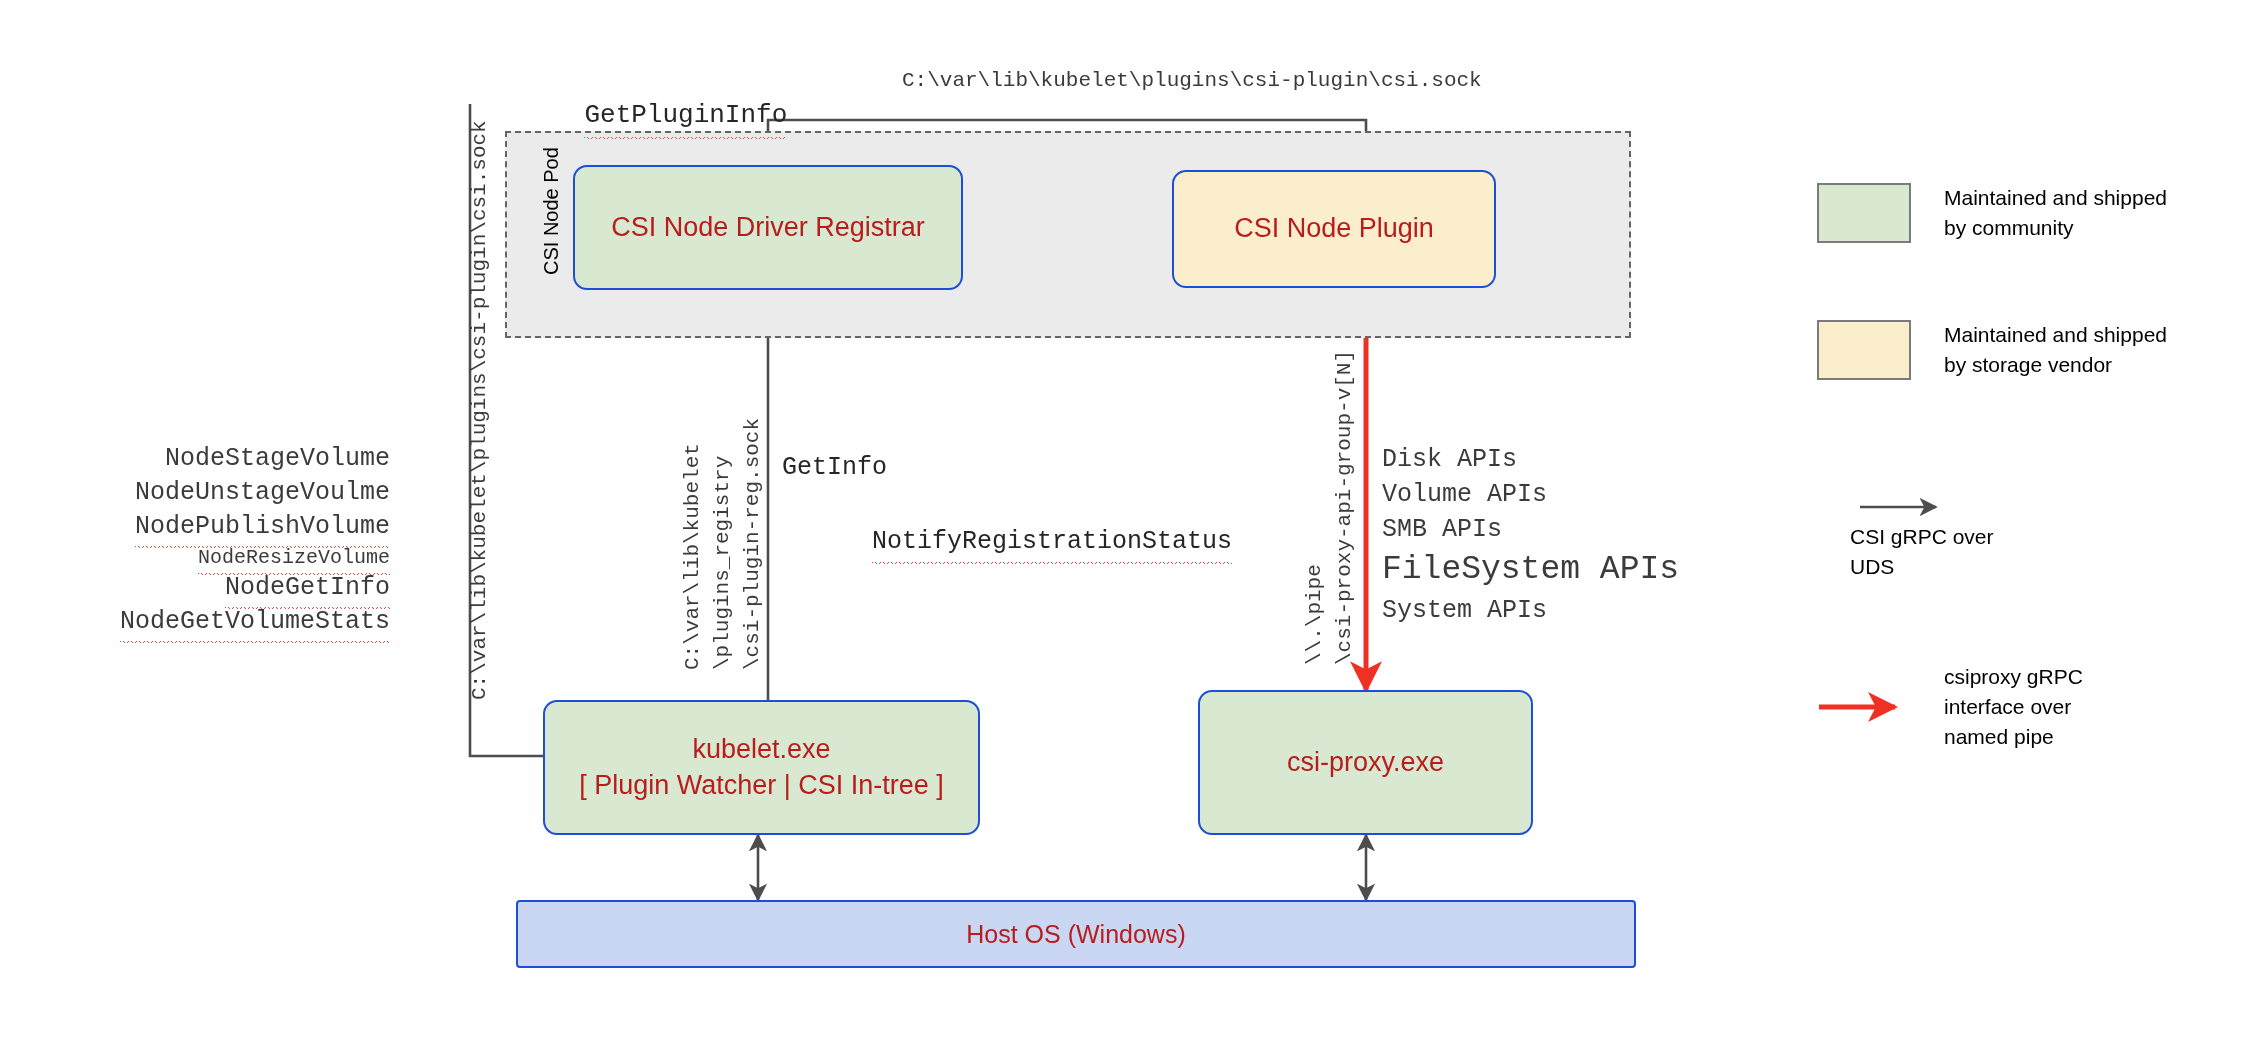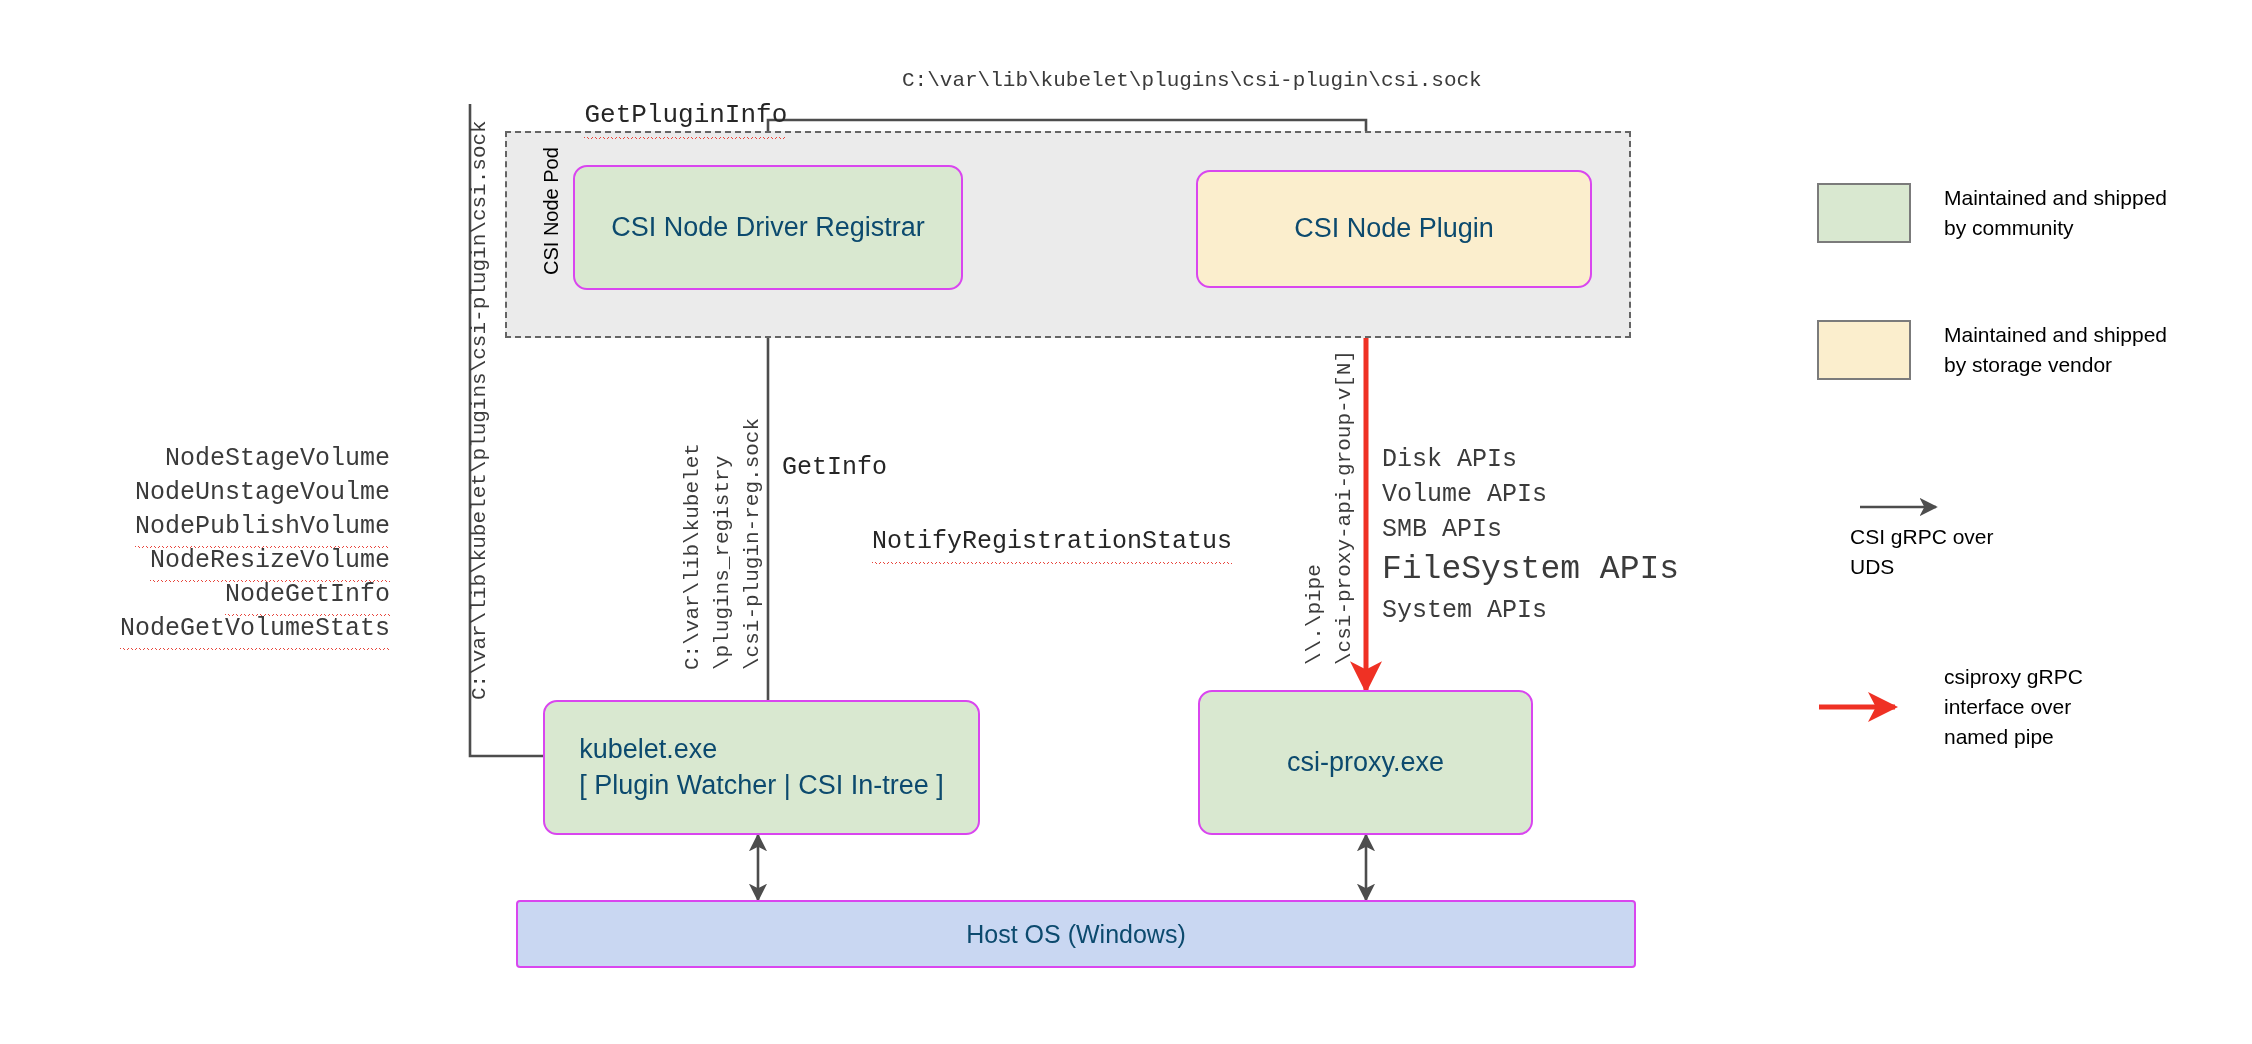--- a/index.html
+++ b/index.html
@@ -24,25 +24,26 @@
     width: 2252px;
     height: 1044px;
     pointer-events: none;
   }
   .node {
     position: absolute;
     box-sizing: border-box;
     display: flex;
     align-items: center;
     justify-content: center;
-    border: 2px solid #d946ef;
+    text-align: center;
+    border: 2px solid #1d4ed8;
     border-radius: 14px;
     font-size: 27px;
     line-height: 1.32;
-    color: #0c4a6e;
+    color: #b91c1c;
     white-space: pre-line;
   }
   .node.green { background: #d9e8d0; }
   .node.yellow { background: #fbeecd; }
   .node.blue  { background: #c9d7f2; border-radius: 4px; }
 
   .pod-box {
     position: absolute;
     box-sizing: border-box;
     background: #ebebeb;
@@ -163,21 +164,21 @@
     <g>
       <path d="M 1366 835 L 1366 900" fill="none" stroke="#4d4d4d" stroke-width="2.6" marker-start="url(#arrow-gray)" marker-end="url(#arrow-gray-end)"></path>
     </g>
   </svg>
 
   <div class="pod-box" style="left:505px; top:131px; width:1126px; height:207px;"></div>
   <div class="pod-label" style="left:540px; top:275px;">CSI Node Pod</div>
 
   <div class="node green" style="left:573px; top:165px; width:390px; height:125px;">CSI Node Driver Registrar</div>
 
-  <div class="node yellow" style="left:1172px; top:170px; width:396px; height:118px;margin-left:24px;">CSI Node Plugin</div>
+  <div class="node yellow" style="left:1172px; top:170px; width:324px; height:118px;">CSI Node Plugin</div>
 
   <div class="node green" style="left:543px; top:700px; width:437px; height:135px;">kubelet.exe
 [ Plugin Watcher | CSI In-tree ]</div>
 
   <div class="node green" style="left:1198px; top:690px; width:335px; height:145px;">csi-proxy.exe</div>
 
   <div class="node blue" style="left:516px; top:900px; width:1120px; height:68px; font-size:25px;">Host OS (Windows)</div>
 
   <div class="lbl mono dark" style="left:522px; top:60px; font-size:26px;">
     <span class="sq">GetPluginInfo</span>
@@ -202,21 +203,21 @@
     <div class="mono dark" style="font-size:25px;">GetInfo</div>
     <div class="mono dark" style="font-size:25px; margin-top:2px;">
       <span class="sq">NotifyRegistrationStatus</span>
     </div>
   </div>
 
   <div style="position:absolute; left:100px; top:442px; width:290px; text-align:right;">
       <div class="mono" style="font-size: 25px; line-height: 1.36;"><span>NodeStageVolume</span></div>
       <div class="mono" style="font-size: 25px; line-height: 1.36;"><span>NodeUnstageVoulme</span></div>
       <div class="mono" style="font-size: 25px; line-height: 1.36;"><span class="sq">NodePublishVolume</span></div>
-      <div class="mono" style="font-size: 25px; line-height: 1.36; font-family: Liberation Mono, monospace;"><span class="sq">NodeResizeVolume</span></div>
+      <div class="mono" style="font-size: 20px; line-height: 1.36; font-family: Liberation Mono, monospace;"><span class="sq">NodeResizeVolume</span></div>
       <div class="mono" style="font-size: 25px; line-height: 1.36;"><span class="sq">NodeGetInfo</span></div>
       <div class="mono" style="font-size: 25px; line-height: 1.36;"><span class="sq">NodeGetVolumeStats</span></div>
     </div>
 
   <div style="position:absolute; left:1382px; top:442px;">
       <div class="mono" style="font-size: 25px; line-height: 1.4;">Disk APIs</div>
       <div class="mono" style="font-size: 25px; line-height: 1.4;">Volume APIs</div>
       <div class="mono" style="font-size: 25px; line-height: 1.4;">SMB APIs</div>
       <div class="mono" style="font-size: 33px; line-height: 1.4;">FileSystem APIs</div>
       <div class="mono" style="font-size: 25px; line-height: 1.4;">System APIs</div>

